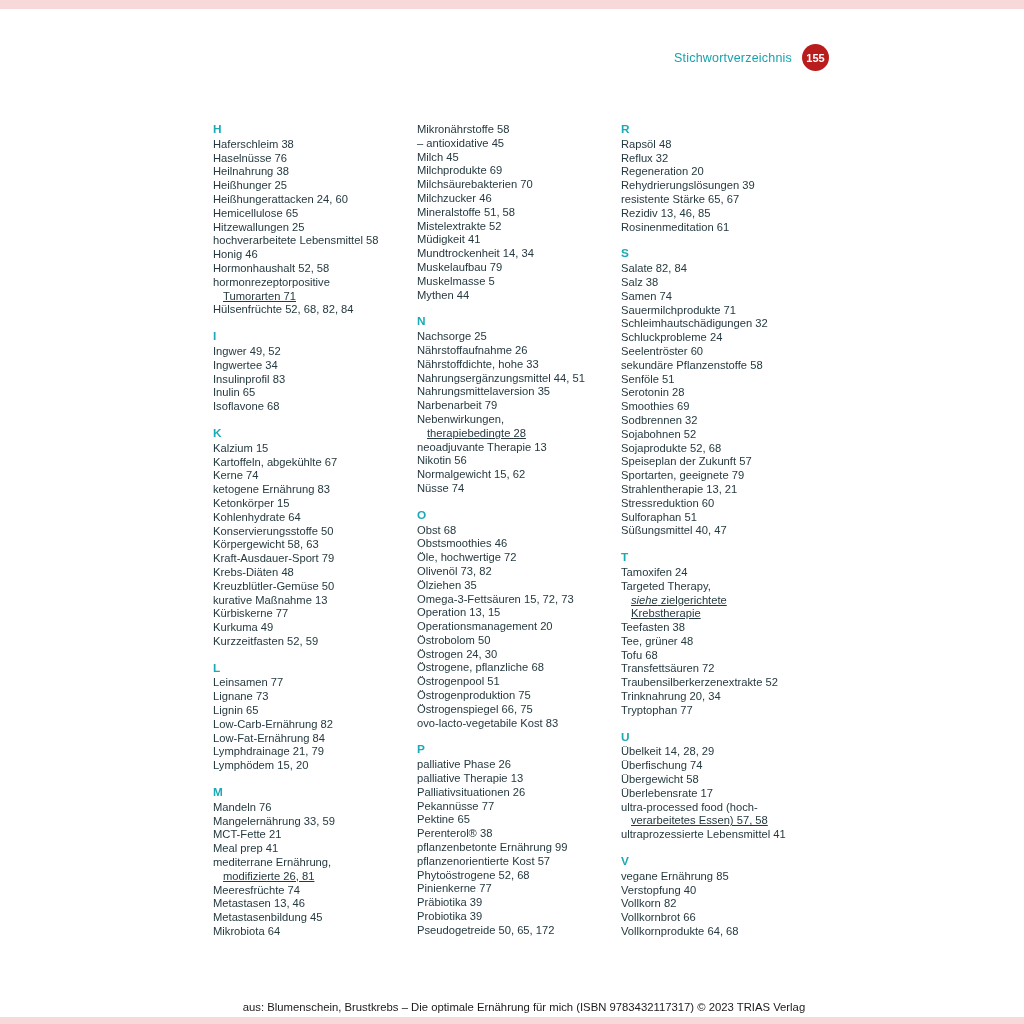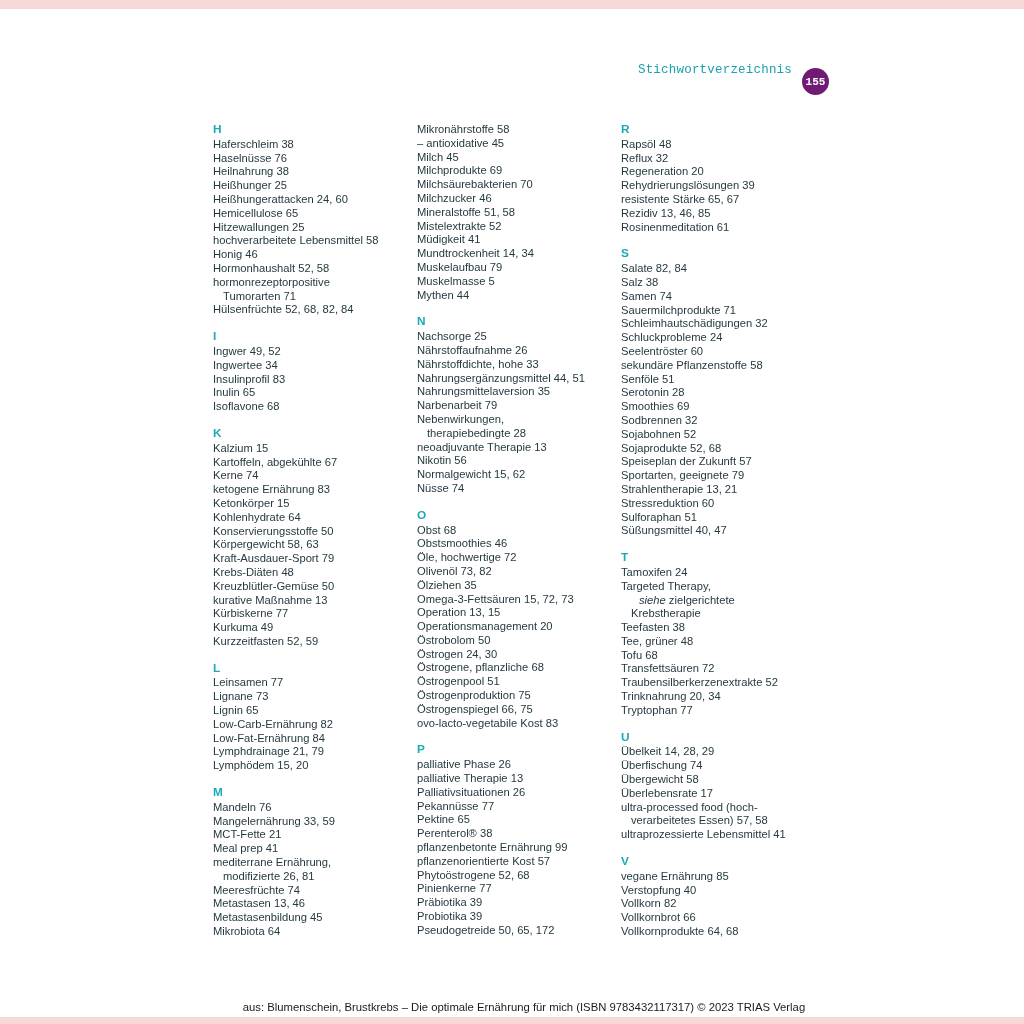--- a/index.html
+++ b/index.html
@@ -15,38 +15,36 @@
   .strip.top { top:0; height:9px; }
   .strip.bottom { bottom:0; height:7px; }
 
   .header {
     position:absolute;
     top:44px;
     right:195px;
     display:flex;
     align-items:center;
     gap:10px;
-    font-family:Liberation Mono, monospace;
   }
   .header .title {
     color:#17a2ad;
     font-size:12.5px;
     letter-spacing:0.2px;
   }
   .badge {
     width:27px; height:27px;
     border-radius:50%;
-    background:#701a75;
+    background:#b91c1c;
     color:#ffffff;
     font-size:11px;
     font-weight:bold;
     display:flex;
     align-items:center;
     justify-content:center;
-    margin-top:24px;
   }
 
   .columns {
     position:absolute;
     top:123px;
     left:213px;
     display:flex;
   }
   .col { width:204px; }
   .section + .section { margin-top:13px; }
@@ -56,22 +54,22 @@
     font-weight:bold;
     color:#1aa9b5;
     margin-bottom:1px;
   }
   .entry {
     font-size:11.2px;
     line-height:13.8px;
     color:#253a40;
     white-space:nowrap;
   }
-  .entry.indent { padding-left:10px; }
-  .entry i { font-style:italic;margin-left:8px; }
+  .entry.indent { padding-left:10px;text-decoration:underline; }
+  .entry i { font-style:italic; }
 
   .footer {
     position:absolute;
     bottom:11px;
     left:12px;
     width:100%;
     text-align:center;
     font-size:11.3px;
     color:#1a1a1a;
   }

